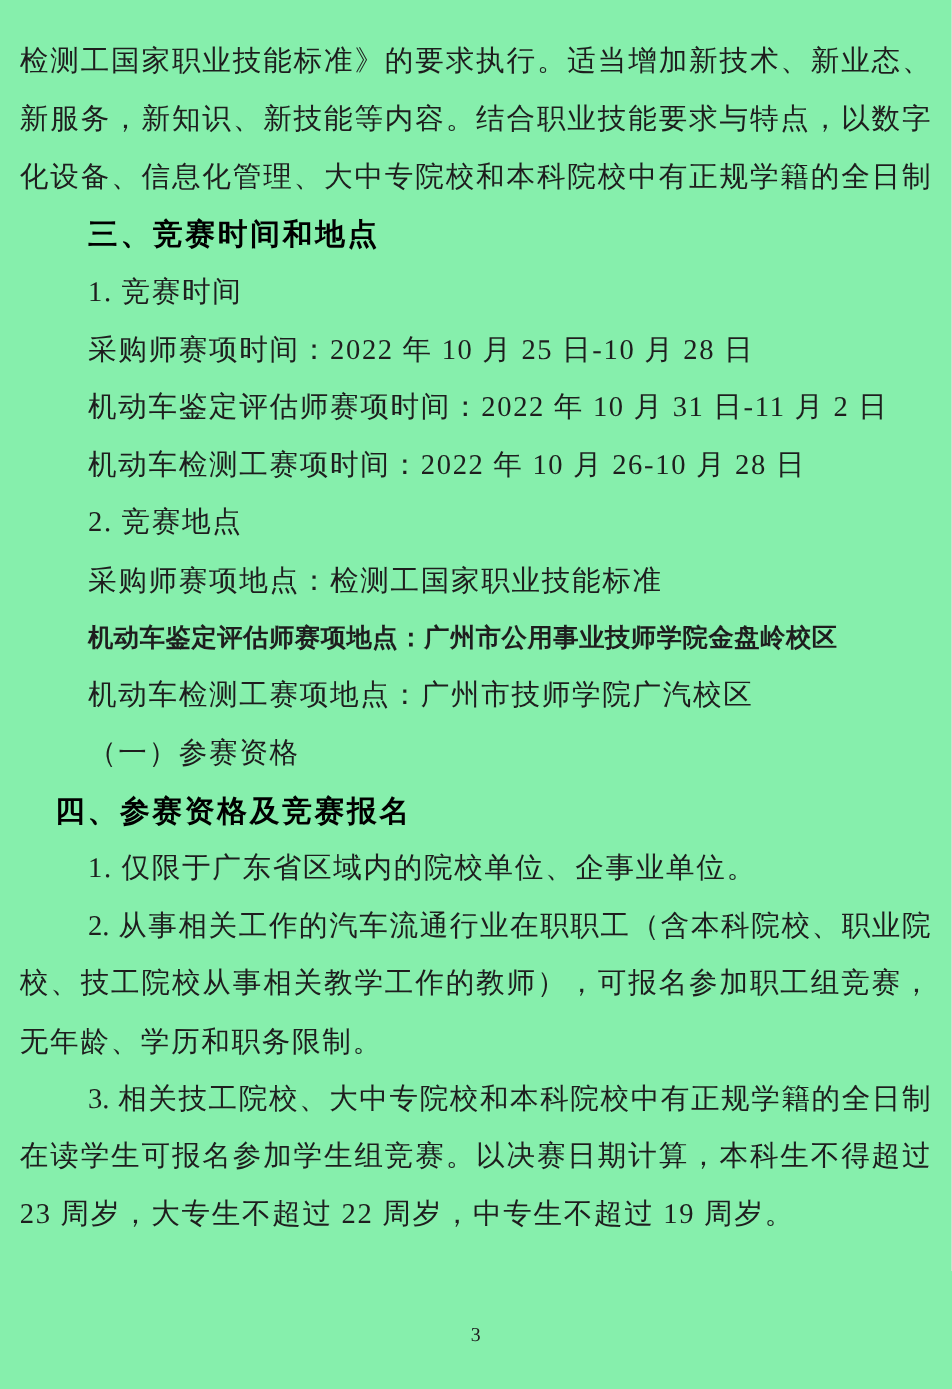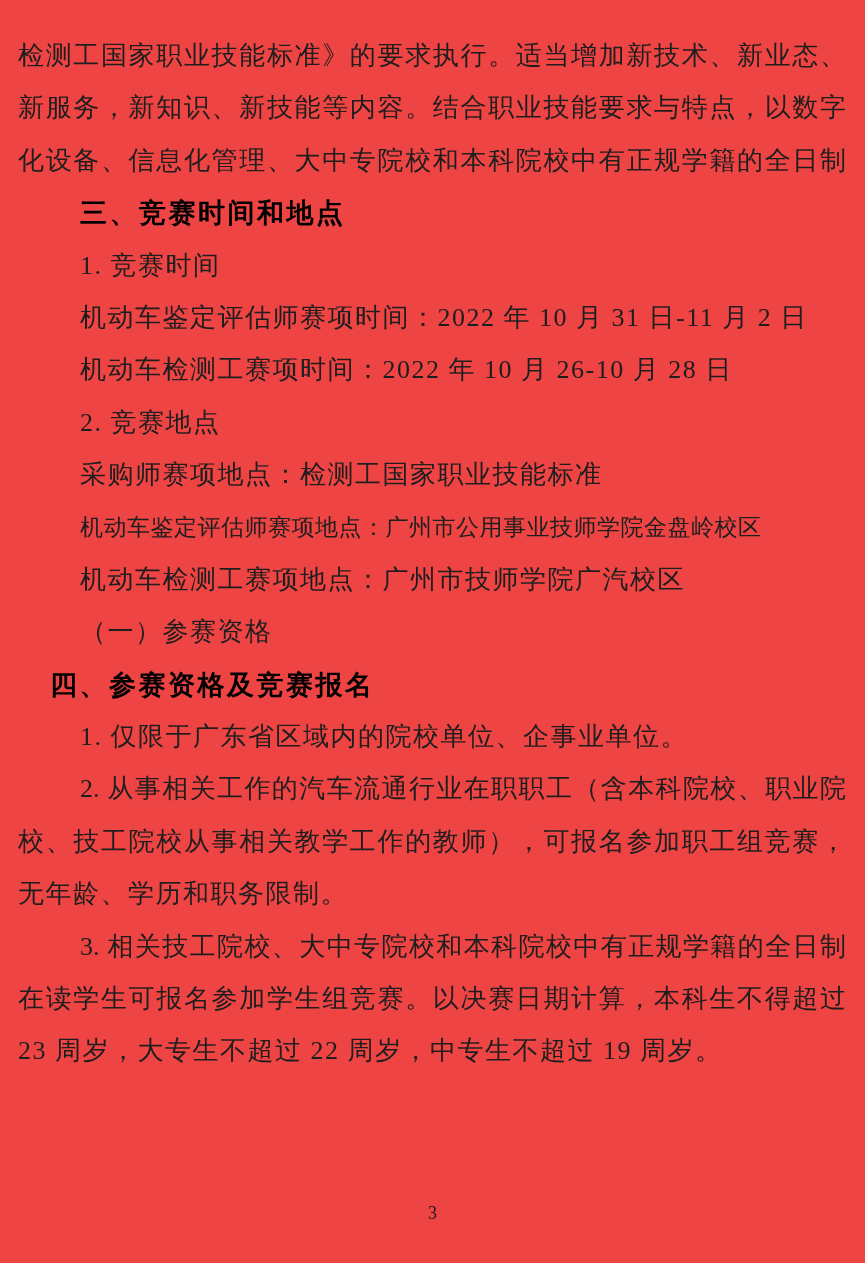--- a/index.html
+++ b/index.html
@@ -1,20 +1,20 @@
 <!DOCTYPE html>
 <html><head>
 <meta charset="utf-8">
 <style>
   html, body { margin: 0; padding: 0; background: #e8e8e8; }
   .page {
     position: relative;
     width: 865px;
     height: 1263px;
-    background: #ef4444;
+    background: #86efac;
     font-family: "Liberation Serif", "DejaVu Serif", serif;
     color: #1e1e1e;
     overflow: hidden;
     margin: 0 auto;
   }
   .content {
     position: absolute;
     left: 18px;
     top: 30px;
     width: 828px;
@@ -40,21 +40,21 @@
   .h4i  { padding-left: 32px; }
   
   .h {
     font-family: Liberation Serif, serif;
     font-weight: bold;
     color: #000000;
     font-size: 27px;
     letter-spacing: 2.5px;
   }
   
-  .cond { font-size: 23px; letter-spacing: 0.5px; }
+  .cond { font-size: 23px; letter-spacing: 0.5px; font-weight: bold; }
   .footer {
     position: absolute;
     left: 0;
     top: 1203px;
     width: 100%;
     text-align: center;
     font-size: 18px;
     letter-spacing: 0;
     color: #1e1e1e;
   }
@@ -65,20 +65,21 @@
 <div class="page">
   <div class="content">
 
     <div class="line fill">检测工国家职业技能标准》的要求执行。适当增加新技术、新业态、</div>
     <div class="line fill">新服务，新知识、新技能等内容。结合职业技能要求与特点，以数字</div>
     <div class="line fill">化设备、信息化管理、大中专院校和本科院校中有正规学籍的全日制</div>
 
     <div class="line h ind2">三、竞赛时间和地点</div>
 
     <div class="line ind2">1. 竞赛时间</div>
+    <div class="line ind2">采购师赛项时间：2022 年 10 月 25 日-10 月 28 日</div>
     <div class="line ind2">机动车鉴定评估师赛项时间：2022 年 10 月 31 日-11 月 2 日</div>
     <div class="line ind2">机动车检测工赛项时间：2022 年 10 月 26-10 月 28 日</div>
 
     <div class="line ind2">2. 竞赛地点</div>
     <div class="line ind2">采购师赛项地点：检测工国家职业技能标准</div>
     <div class="line ind2 cond">机动车鉴定评估师赛项地点：广州市公用事业技师学院金盘岭校区</div>
     <div class="line ind2">机动车检测工赛项地点：广州市技师学院广汽校区</div>
 
     <div class="line ind2">（一）参赛资格</div>
 

